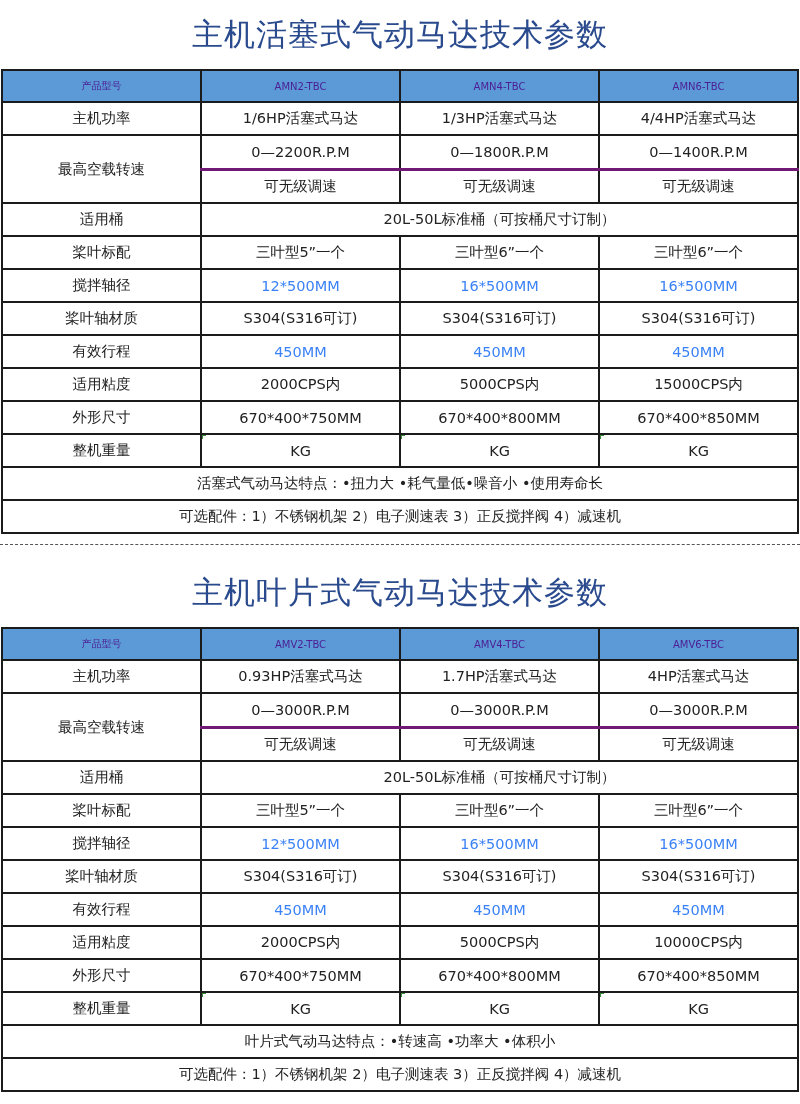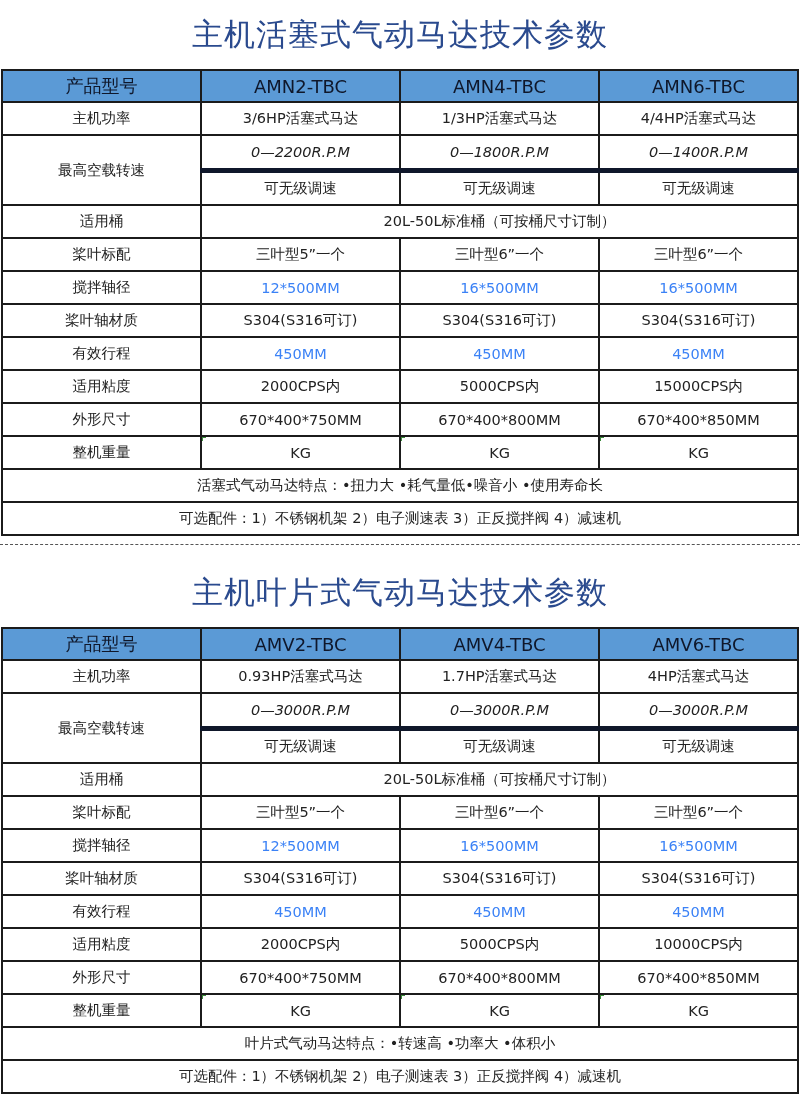--- a/index.html
+++ b/index.html
@@ -5,22 +5,22 @@
   html, body { margin: 0; padding: 0; background: #ffffff; }
   body { width: 800px; height: 1104px; position: relative; overflow: hidden;
          font-family: "DejaVu Sans", "Liberation Sans", sans-serif; color: #222; }
   .title { position: absolute; left: 0; width: 800px; text-align: center;
            font-size: 31px; color: #2a4a8e; letter-spacing: 1px; font-weight: normal; }
   .t1 { top: 14px; }
   .t2 { top: 572px; text-align: center; }
   table.spec { position: absolute; left: 1px; width: 798px; border-collapse: collapse;
                table-layout: fixed; font-size: 14.5px; }
   table.spec td { border: 2px solid #1b1b1b; text-align: center; padding: 0; height: 31px; }
-  table.spec tr.head td { background: #5b9ad6; color: #0f172a; font-size: 18px; height: 30px; }
-  table.spec td.sub-top { border-bottom: 5px solid #0f172a; height: 32px; font-style: italic; }
+  table.spec tr.head td { background: #5b9ad6; color: #4c1d95; font-size: 10px; height: 30px; }
+  table.spec td.sub-top { border-bottom: 1px solid #0f172a; height: 32px; }
   table.spec td.sub-bot { border-top: 3px solid #701a75; height: 31px; }
   .red { color: #3b82f6; }
   .tbl1 { top: 69px; }
   .tbl2 { top: 627px; }
   .dash { position: absolute; left: 0; top: 544px; width: 800px; height: 0;
           border-top: 1px dashed #555; }
   .c-label { width: 199px; }
   .tick { position: relative; }
   .tick::before { content: ""; position: absolute; left: 0; top: 0; width: 3px; height: 3px;
                   border-left: 1px solid #3a8c3a; border-top: 1px solid #3a8c3a; }
@@ -38,21 +38,21 @@
     </colgroup>
   <tbody>
       <tr class="head">
     <td>产品型号</td>
     <td>AMN2-TBC</td>
     <td>AMN4-TBC</td>
     <td>AMN6-TBC</td>
   </tr>
   <tr>
     <td>主机功率</td>
-    <td>3/6HP活塞式马达</td>
+    <td>1/6HP活塞式马达</td>
     <td>1/3HP活塞式马达</td>
     <td>4/4HP活塞式马达</td>
   </tr>
   <tr>
     <td rowspan="2">最高空载转速</td>
     <td class="sub-top">0—2200R.P.M</td>
     <td class="sub-top">0—1800R.P.M</td>
     <td class="sub-top">0—1400R.P.M</td>
   </tr>
   <tr>

